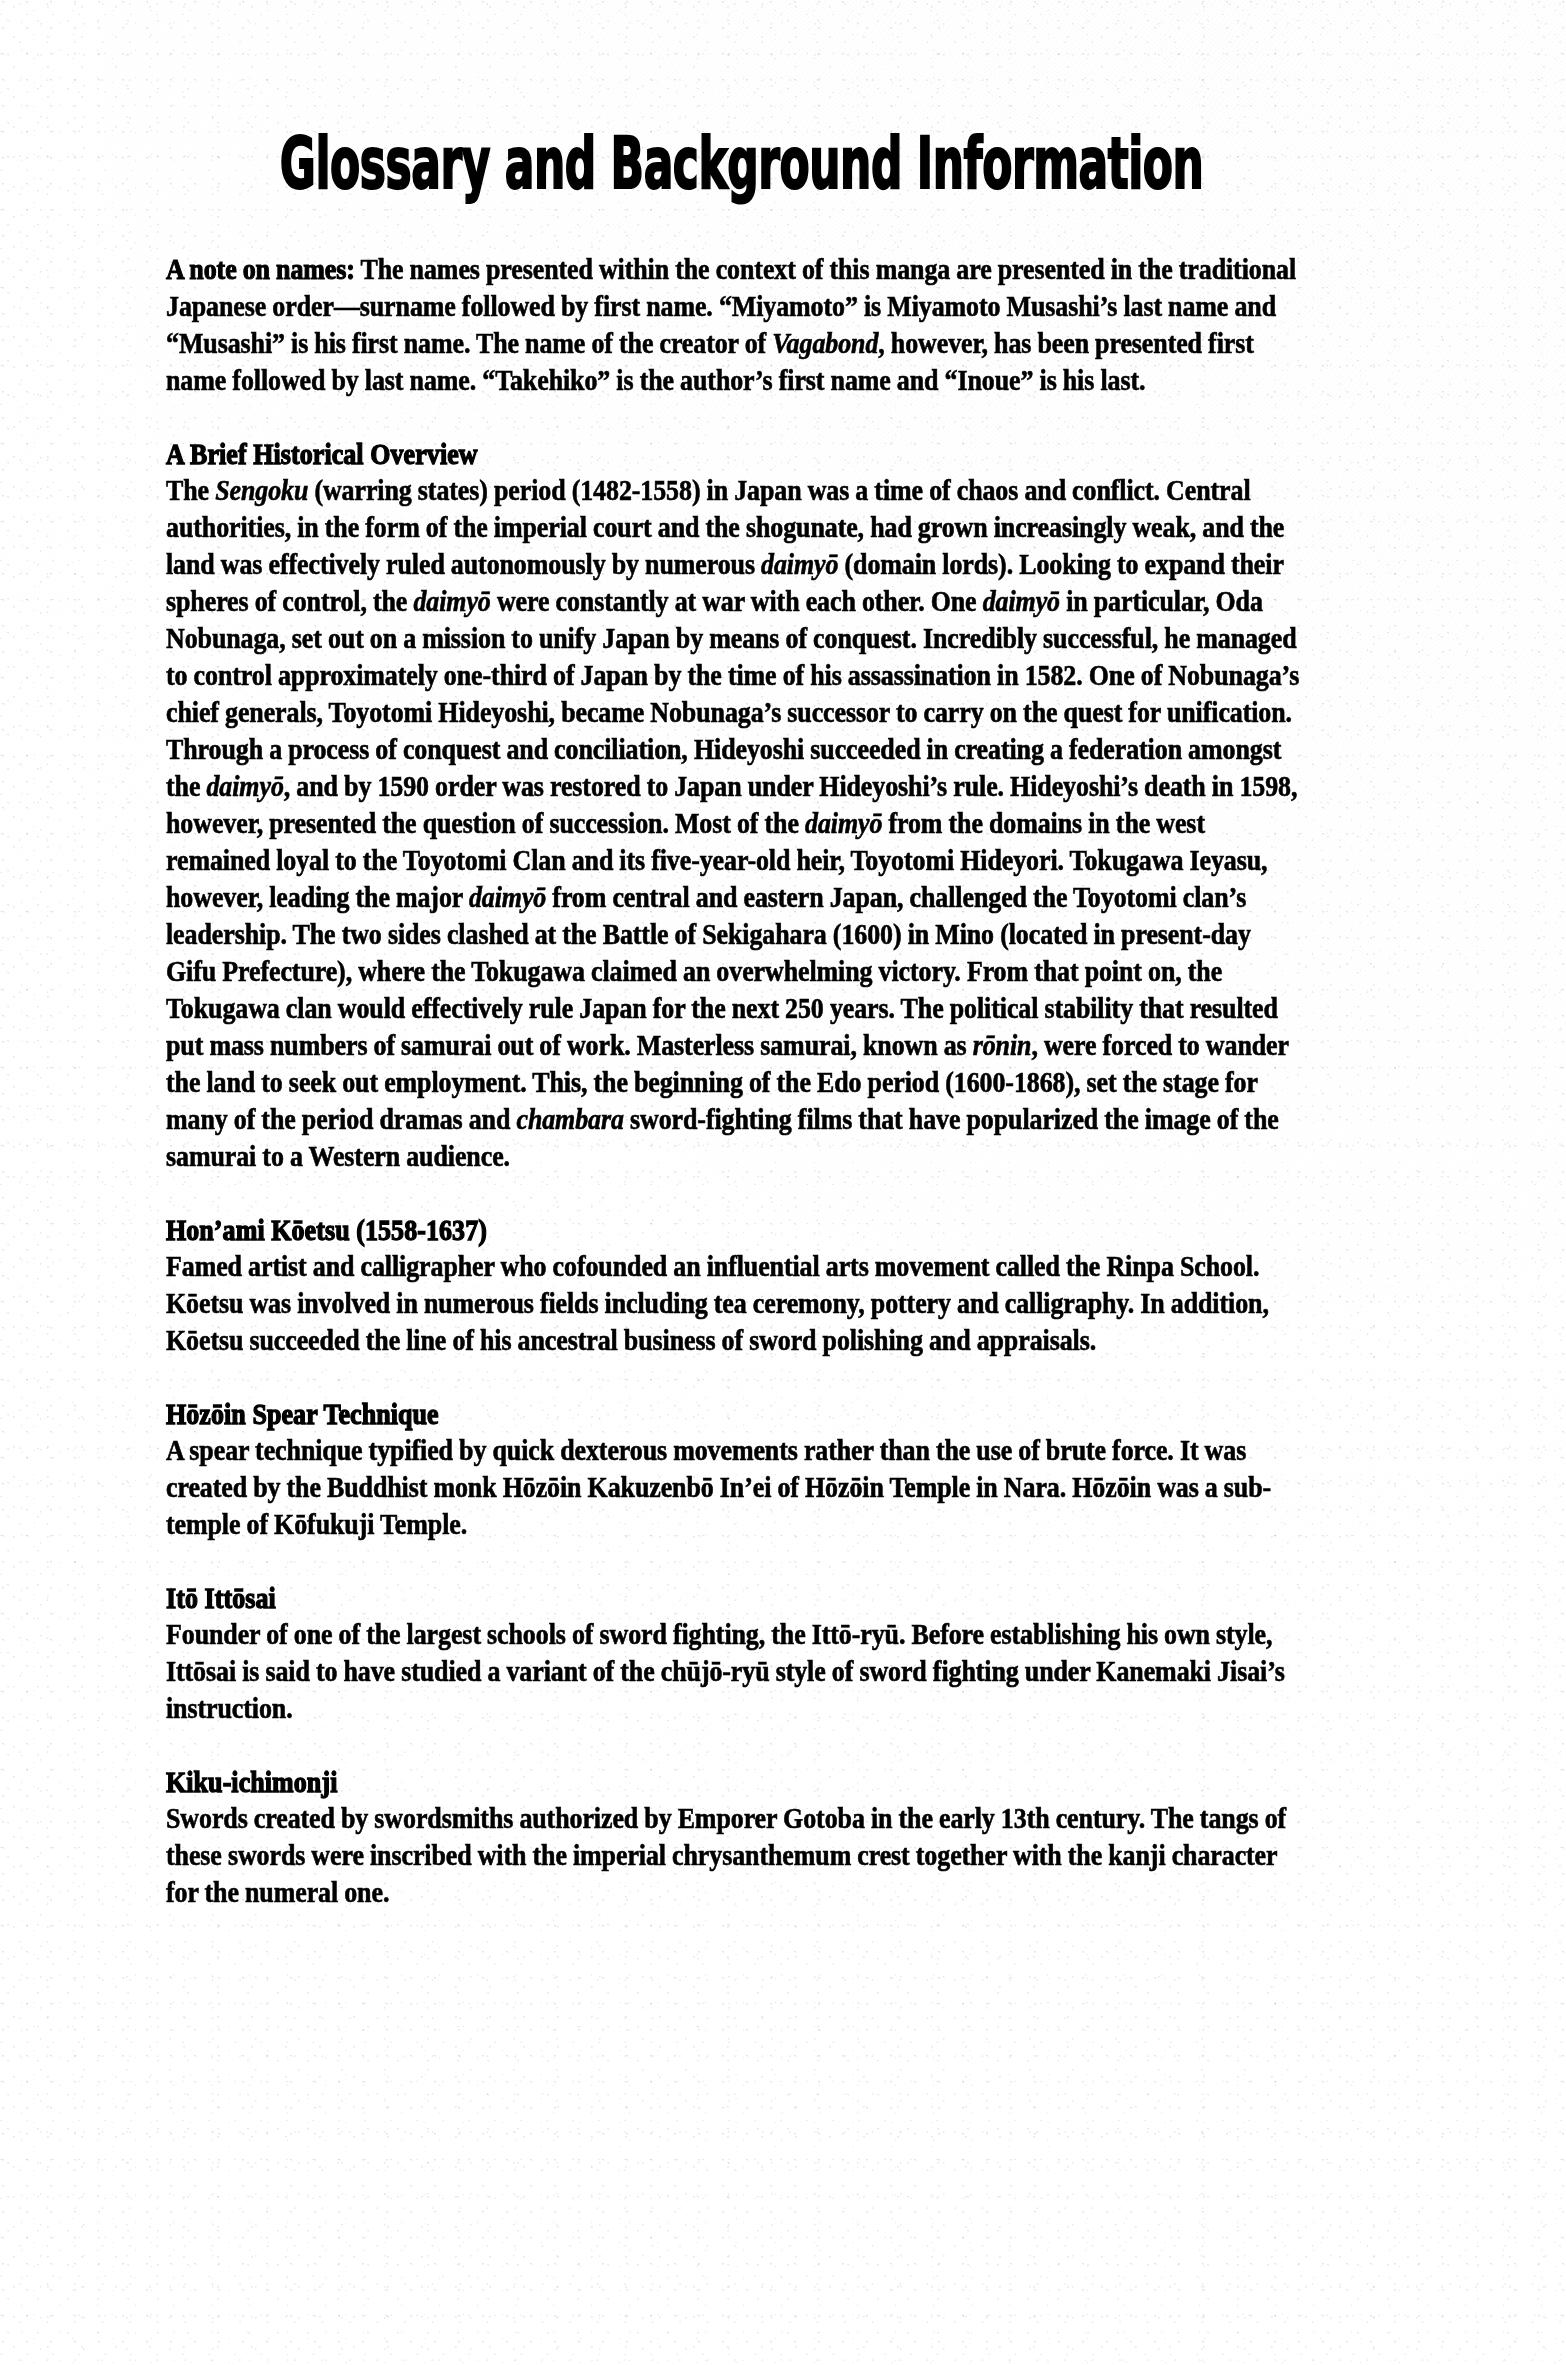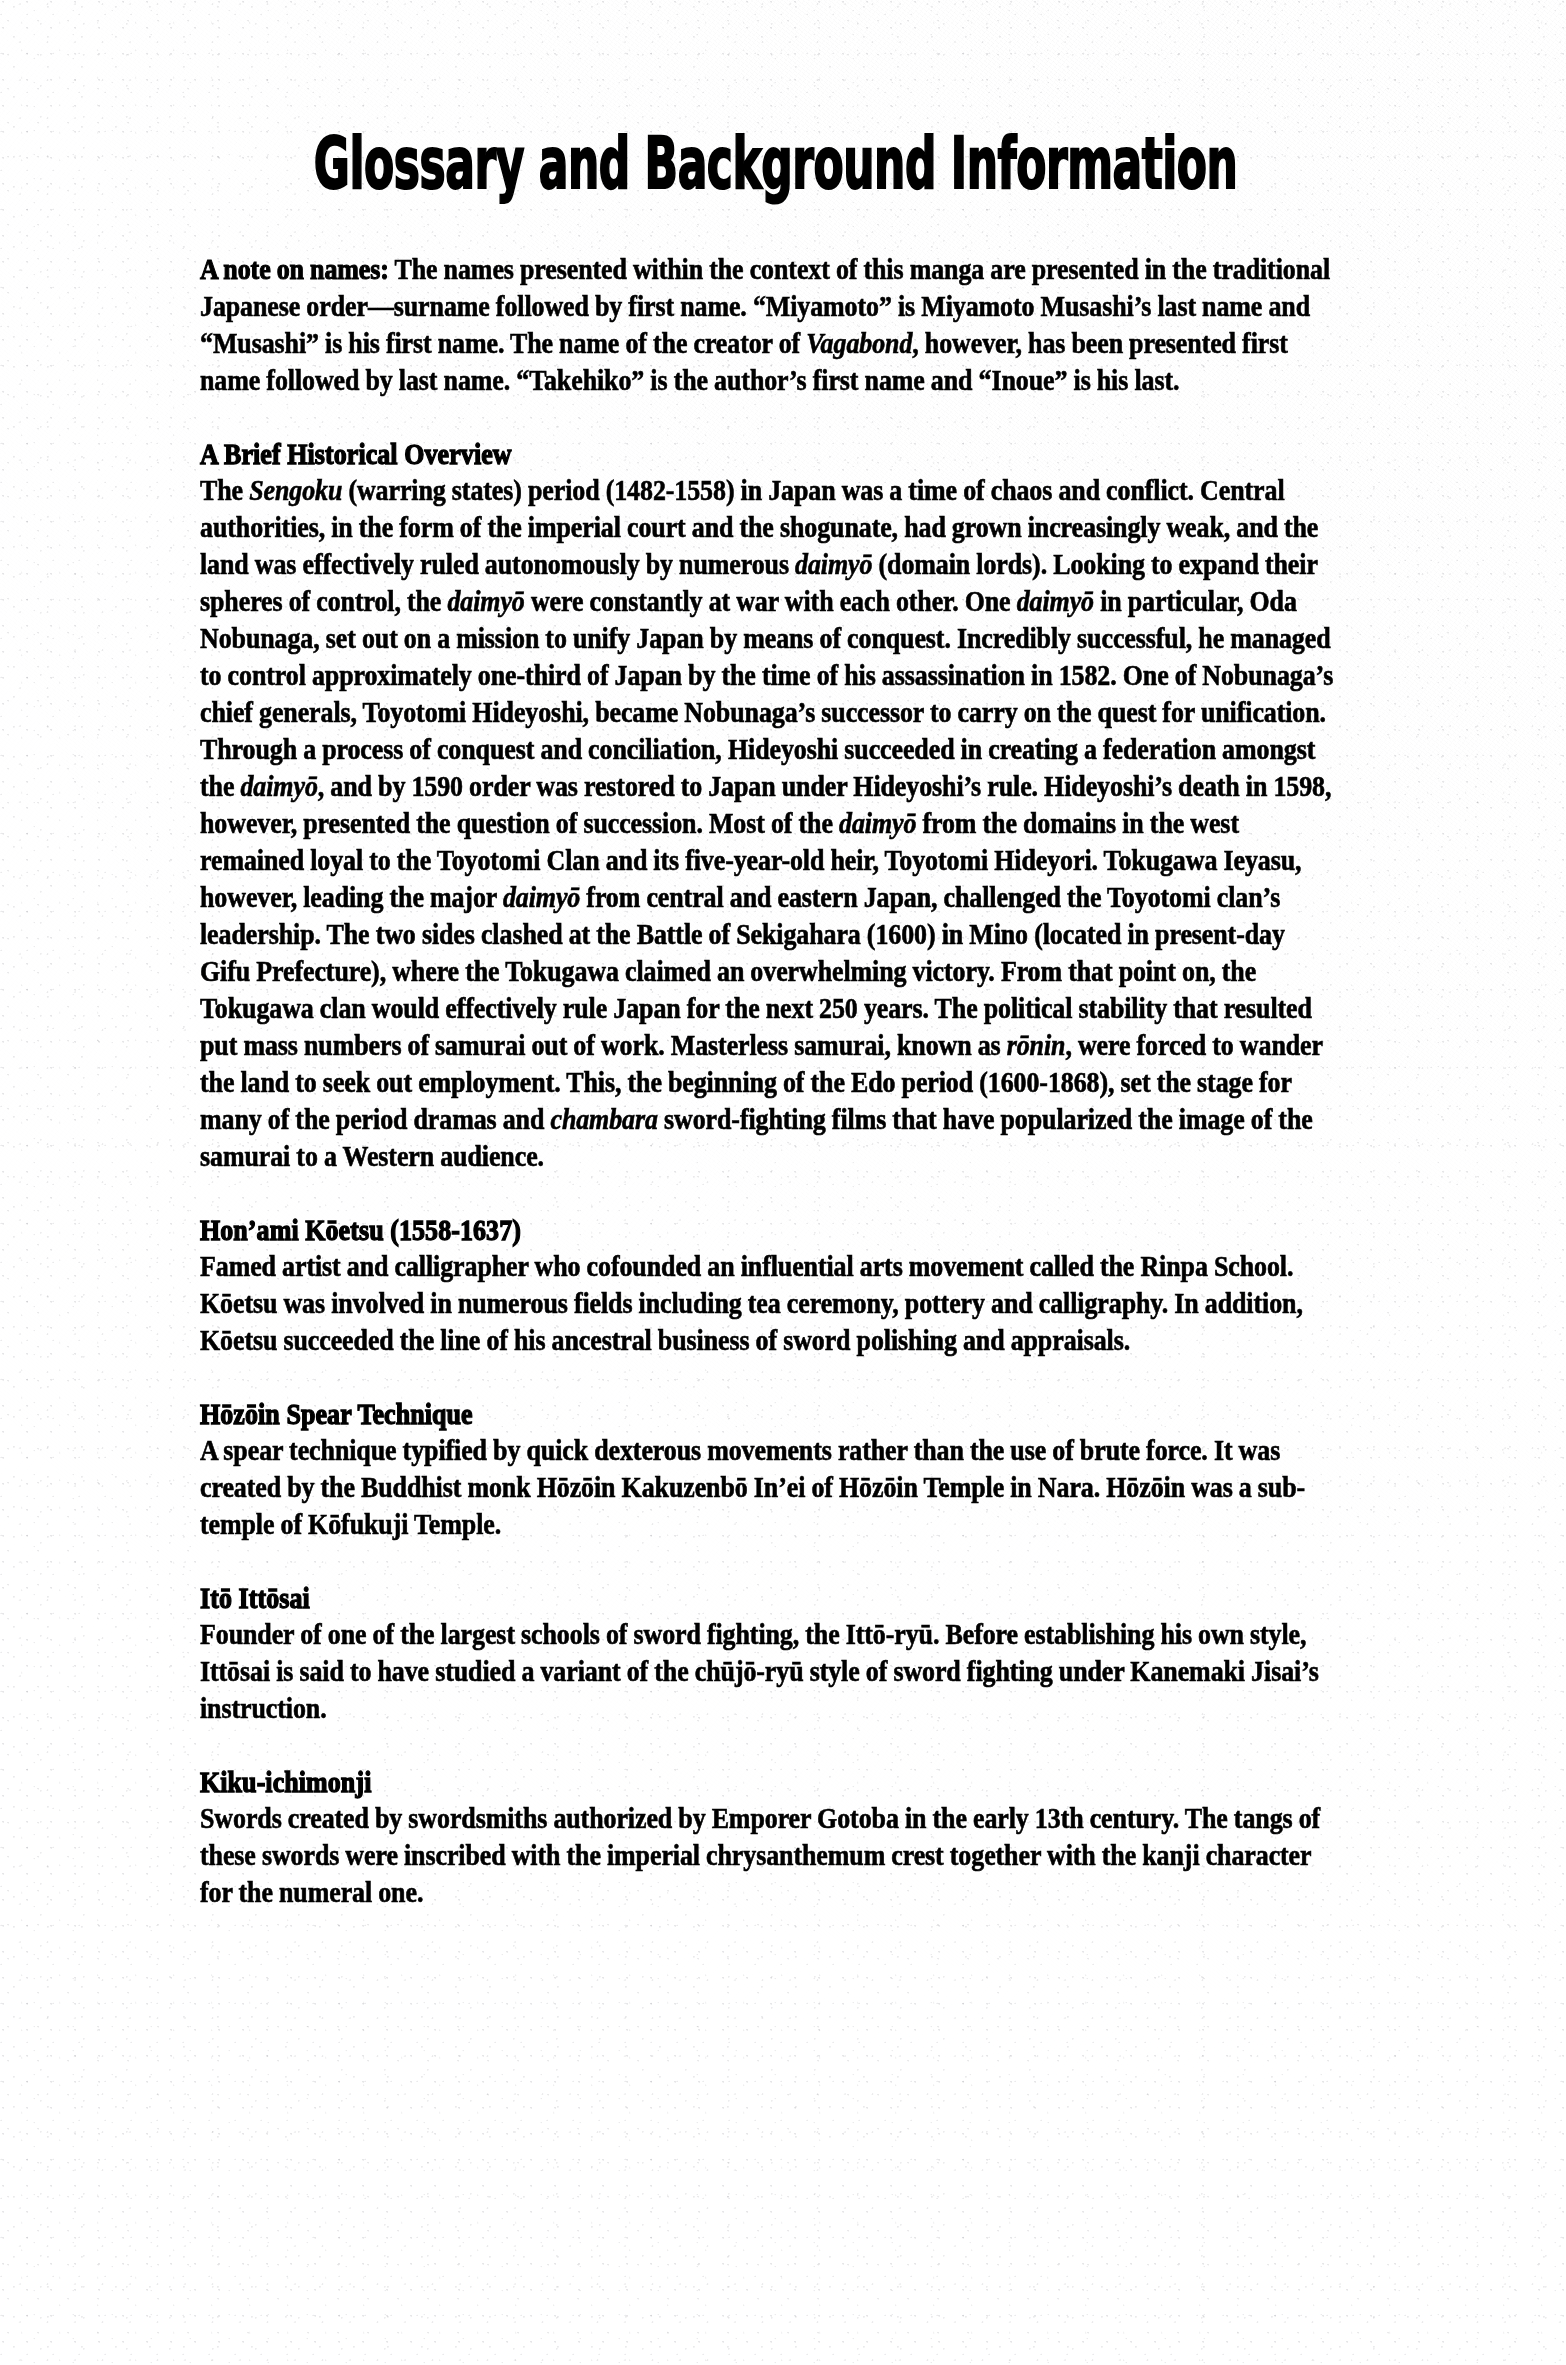--- a/index.html
+++ b/index.html
@@ -59,21 +59,21 @@
     -webkit-mask-image: radial-gradient(140% 105% at 78% 2%,
                   rgba(0,0,0,.95) 0%, rgba(0,0,0,.55) 34%,
                   rgba(0,0,0,.16) 62%, rgba(0,0,0,0) 88%);
             mask-image: radial-gradient(140% 105% at 78% 2%,
                   rgba(0,0,0,.95) 0%, rgba(0,0,0,.55) 34%,
                   rgba(0,0,0,.16) 62%, rgba(0,0,0,0) 88%);
   }
 
   #content {
     position: absolute;
-    left: 200px;
+    left: 166px;
     top: 0;
     width: 1138px;
   }
 
   
   .page-title {
     margin: 0;
     padding-top: 119px;
     text-align: center;
     font-family: "DejaVu Sans", "Liberation Sans", sans-serif;

